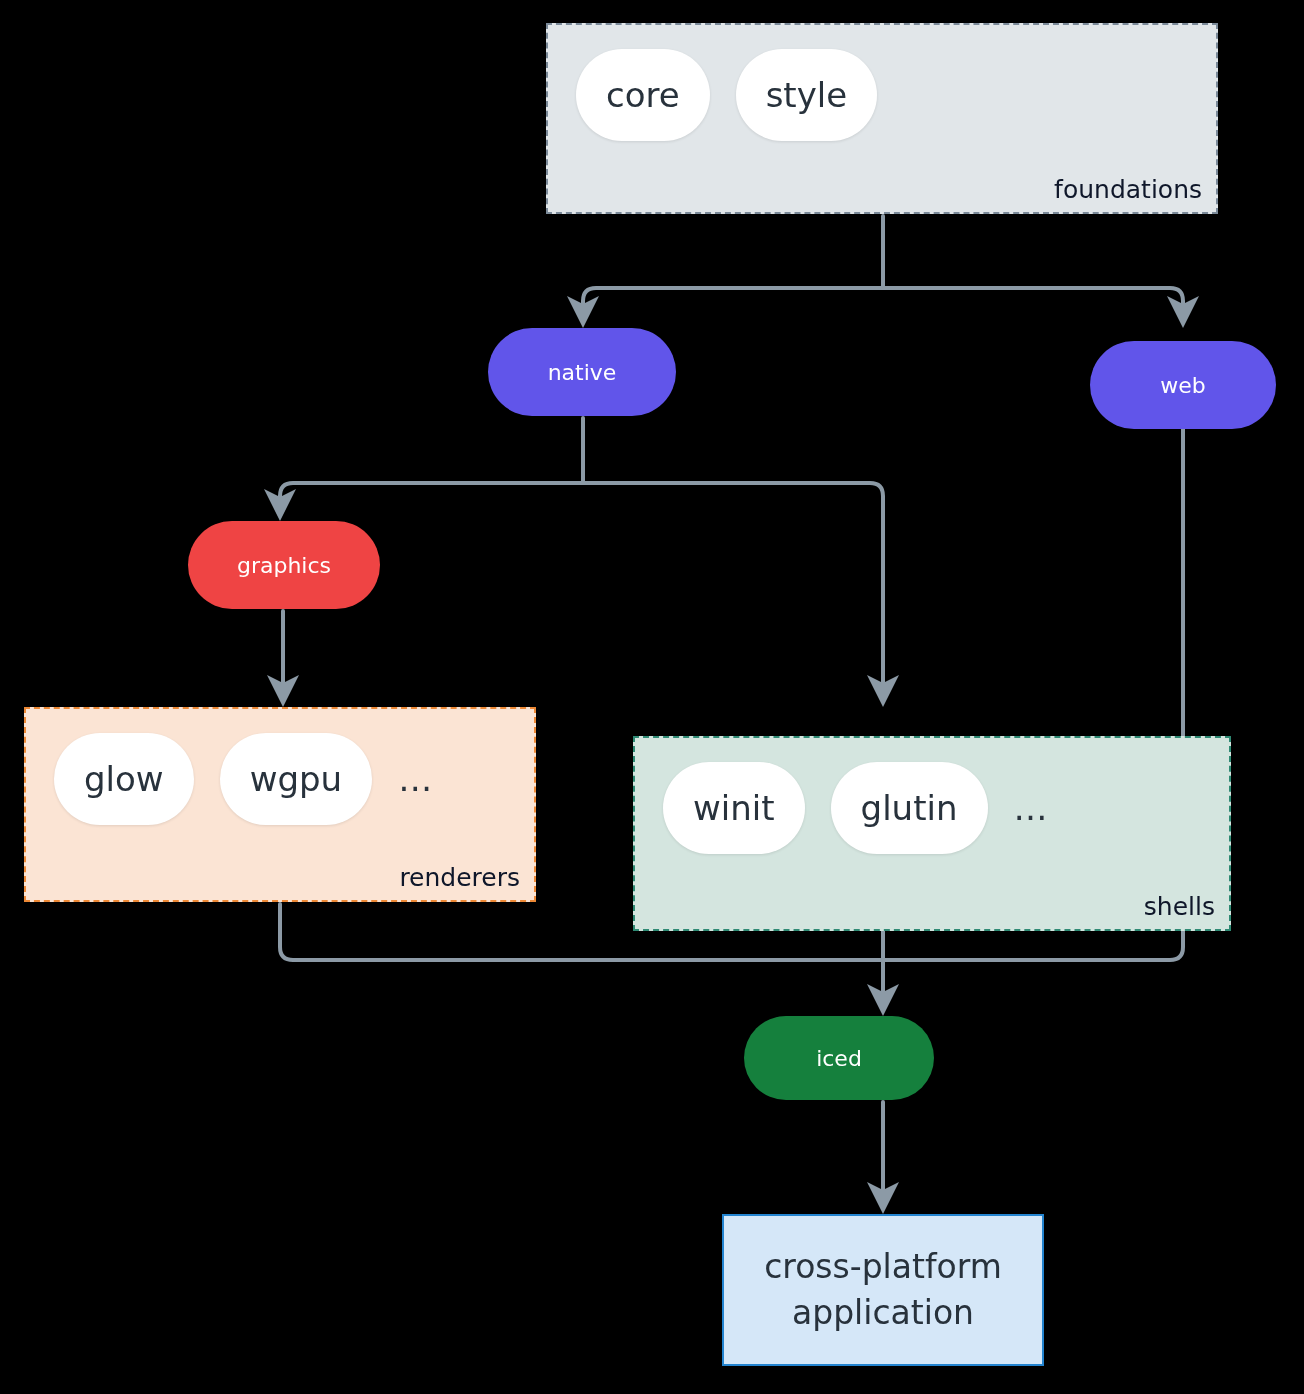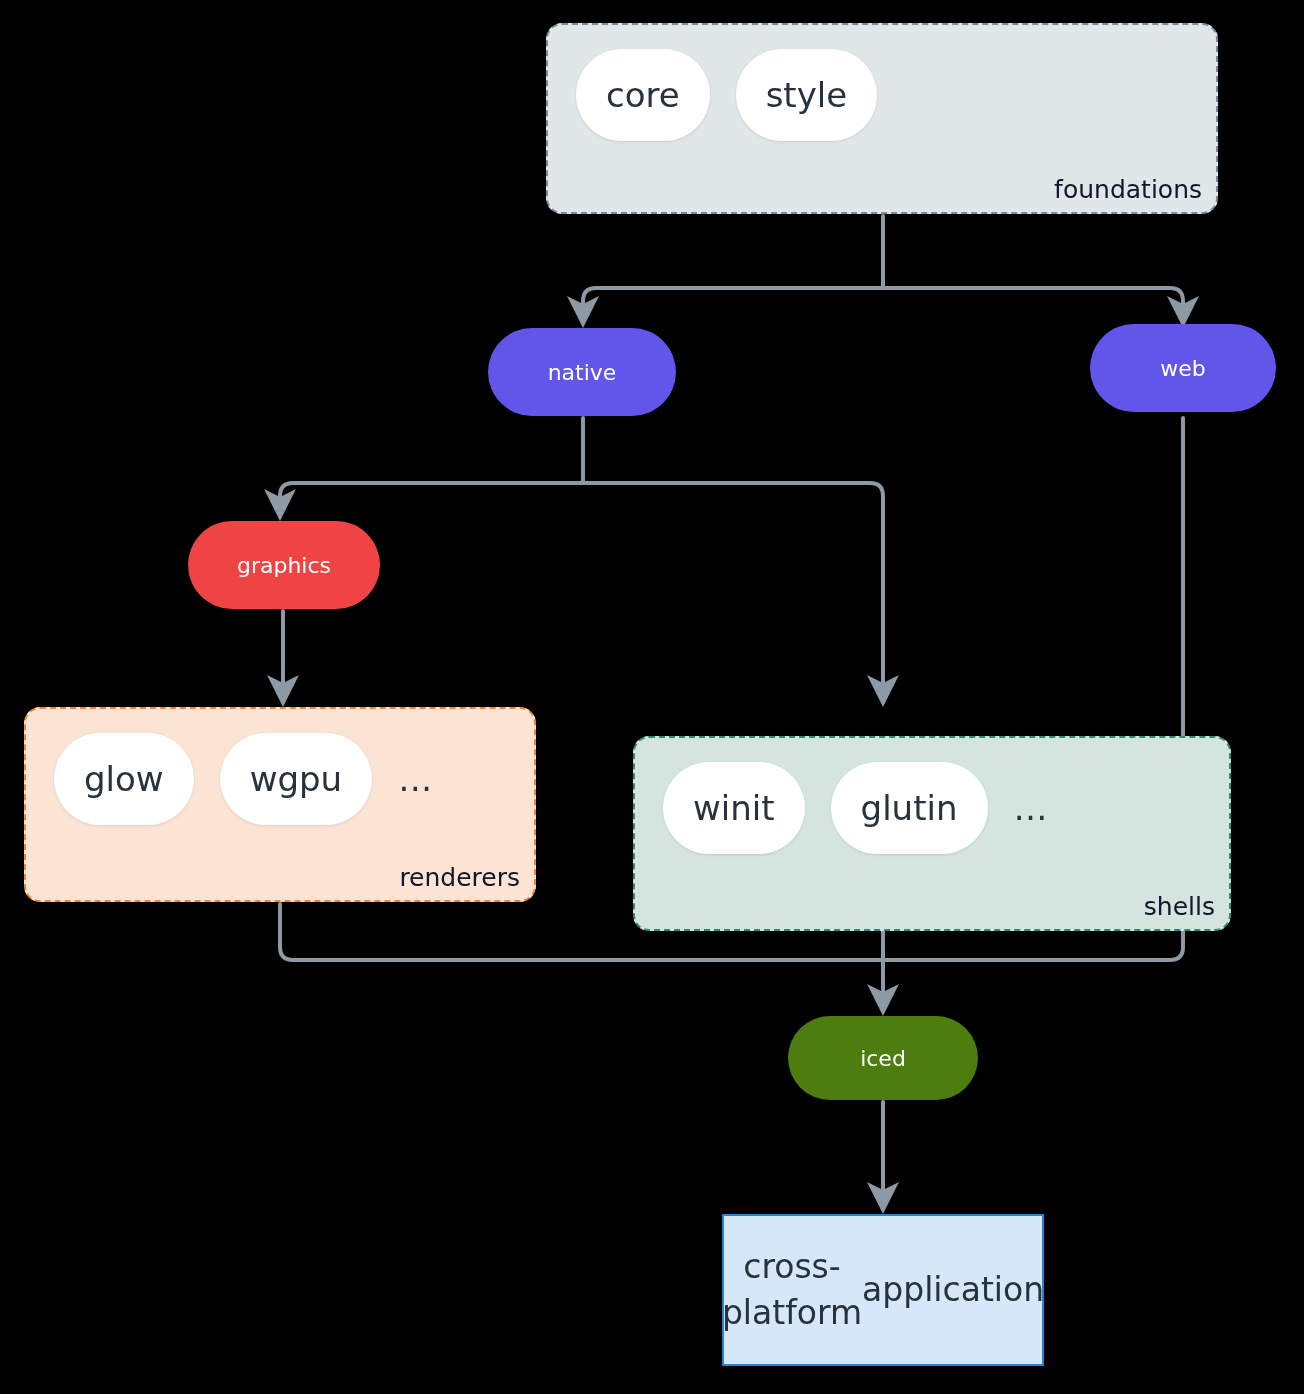--- a/index.html
+++ b/index.html
@@ -22,21 +22,20 @@
     height: 1394px;
     pointer-events: none;
   }
 
   
   .cluster {
     position: absolute;
     box-sizing: border-box;
     border-width: 2px;
     border-style: dashed;
-    border-radius: 16px;
   }
   .cluster-label {
     position: absolute;
     right: 14px;
     bottom: 8px;
     font-size: 25px;
     color: #0f172a;
     white-space: nowrap;
   }
   .cluster-items {
@@ -108,55 +107,55 @@
   #node-native {
     left: 488px;
     top: 328px;
     width: 188px;
     height: 88px;
     border-radius: 44px;
     background: #6155ea;
   }
   #node-web {
     left: 1090px;
-    top: 324px;
+    top: 341px;
     width: 186px;
     height: 88px;
     border-radius: 44px;
     background: #6155ea;
   }
   #node-graphics {
     left: 188px;
     top: 521px;
     width: 192px;
     height: 88px;
     border-radius: 44px;
     background: #ef4444;
   }
   #node-iced {
-    left: 788px;
+    left: 744px;
     top: 1016px;
     width: 190px;
     height: 84px;
     border-radius: 42px;
-    background: #4d7c0f;
+    background: #15803d;
   }
 
   
   #node-application {
     position: absolute;
     left: 722px;
     top: 1214px;
     width: 322px;
     height: 152px;
     box-sizing: border-box;
     background: #d5e7f8;
     border: 2px solid #2384d0;
     display: flex;
-    flex-direction: row;
+    flex-direction: column;
     align-items: center;
     justify-content: center;
     color: #28323c;
     font-size: 33px;
     line-height: 1.38;
     text-align: center;
   }
 </style>
 </head>
 <body>

